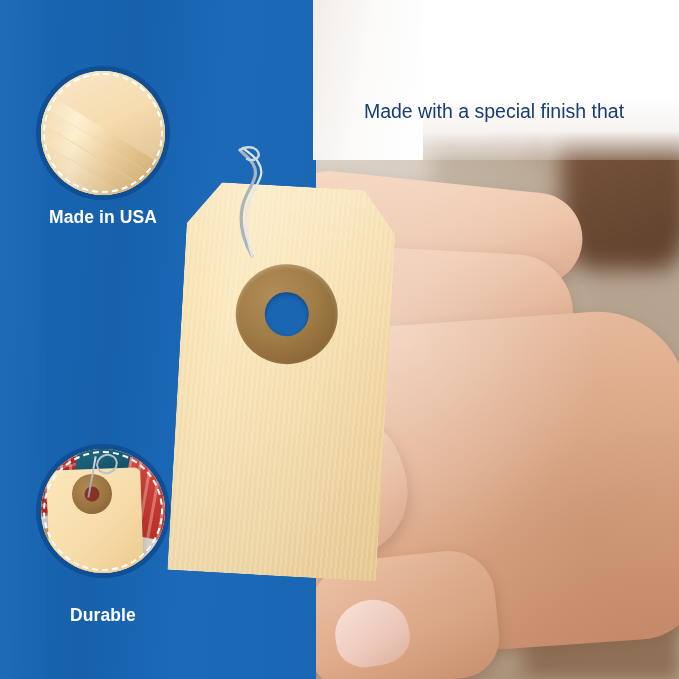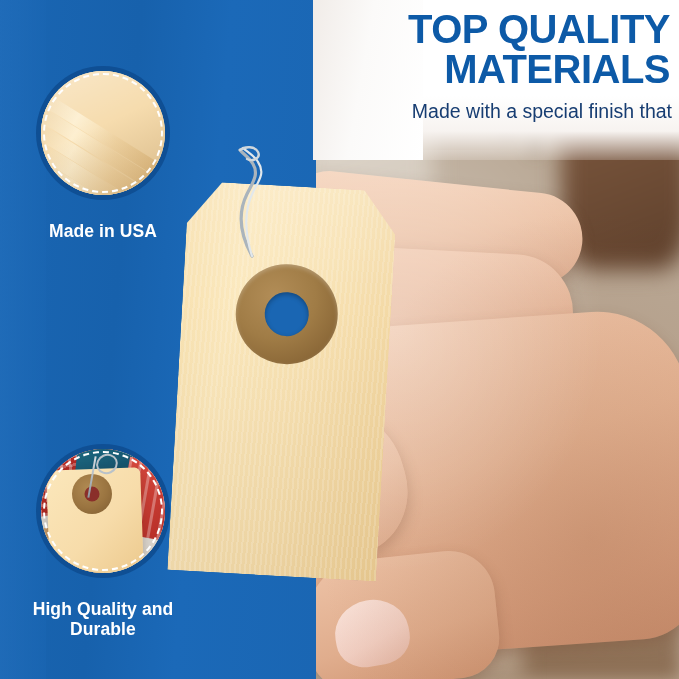--- a/index.html
+++ b/index.html
@@ -70,21 +70,21 @@
   
   .headline{
     position:absolute;left:330px;top:10px;width:340px;
     text-align:right;color:#0d5aa7;
     font-weight:800;letter-spacing:-.5px;line-height:.99;
     font-size:40px;
   }
   .headline .l2{display:block;}
   .subtitle{
     position:absolute;left:316px;top:100px;width:356px;
-    text-align:right;color:#173d72;
+    text-align:center;color:#173d72;
     font-size:19.5px;line-height:1.16;font-weight:400;
   }
   .subtitle .s2{display:block;}
 
   
   .feature{position:absolute;width:206px;left:0;text-align:center;}
   .f1{top:66px;}
   .f2{top:254px;}
   .f3{top:444px;}
 
@@ -165,21 +165,21 @@
     background:linear-gradient(180deg,#d7dde2,#8d979f);
     transform:rotate(10deg);
   }
   .fab .mini-wire2{
     position:absolute;left:44%;top:4%;width:18px;height:16px;
     border:2px solid #b9c2c9;border-radius:50%;
     transform:rotate(-24deg);
   }
 
   .feat-label{
-    margin-top:22px;color:#ffffff;font-weight:700;
+    margin-top:8px;color:#ffffff;font-weight:700;
     font-size:17.5px;line-height:1.12;letter-spacing:.1px;
   }
 
   
   .tag{
     position:absolute;left:178px;top:186px;width:209px;height:390px;
     transform:rotate(3.2deg);
     background:linear-gradient(100deg,#f7e0ae 0%,#fbe8bd 26%,#f8e2b3 58%,#f0d39c 100%);
     clip-path:polygon(0% 11%, 16% 0%, 84% 0%, 100% 11%, 100% 100%, 0% 100%);
     box-shadow:-6px 6px 16px rgba(10,40,80,.28);
@@ -313,24 +313,20 @@
 
   <svg class="wire" viewBox="0 0 46 120">
     <path d="M21 112 C10 92,6 70,16 50 C22 38,28 30,22 20 C18 13,12 10,9 6" fill="none" stroke="#aab4bc" stroke-width="3.2" stroke-linecap="round"></path>
     <path d="M21 112 C14 90,12 68,22 48 C29 35,34 28,27 18 C23 11,16 8,12 4" fill="none" stroke="#e2e8ec" stroke-width="2.2" stroke-linecap="round"></path>
     <path d="M9 6 C14 2,24 2,27 8 C30 14,22 18,16 15" fill="none" stroke="#cfd7dd" stroke-width="2.4" stroke-linecap="round"></path>
   </svg>
 
   <div class="header-wash"></div>
   <div class="header-wash-left"></div>
 
-  <div class="headline">
-    <span>TOP QUALITY</span>
-    <span class="l2">MATERIALS</span>
-  </div>
 
   <div class="subtitle">
     <span>Made with a special finish that</span>
   </div>
 
   <div class="feature f1">
     <div class="circle-wrap">
       <div class="ring"></div>
       <div class="disc">
         <div class="stack">
@@ -362,18 +358,18 @@
           <span class="mini-tag"></span>
           <span class="mini-eyelet"></span>
           <span class="mini-hole"></span>
           <span class="mini-wire"></span>
           <span class="mini-wire2"></span>
         </div>
       </div>
       <div class="dash"></div>
     </div>
     <div class="feat-label">
-      <span>High Quality and</span><br>
+      <br>
       <span>Durable</span>
     </div>
   </div>
 
 </div>
 
 </body></html>

